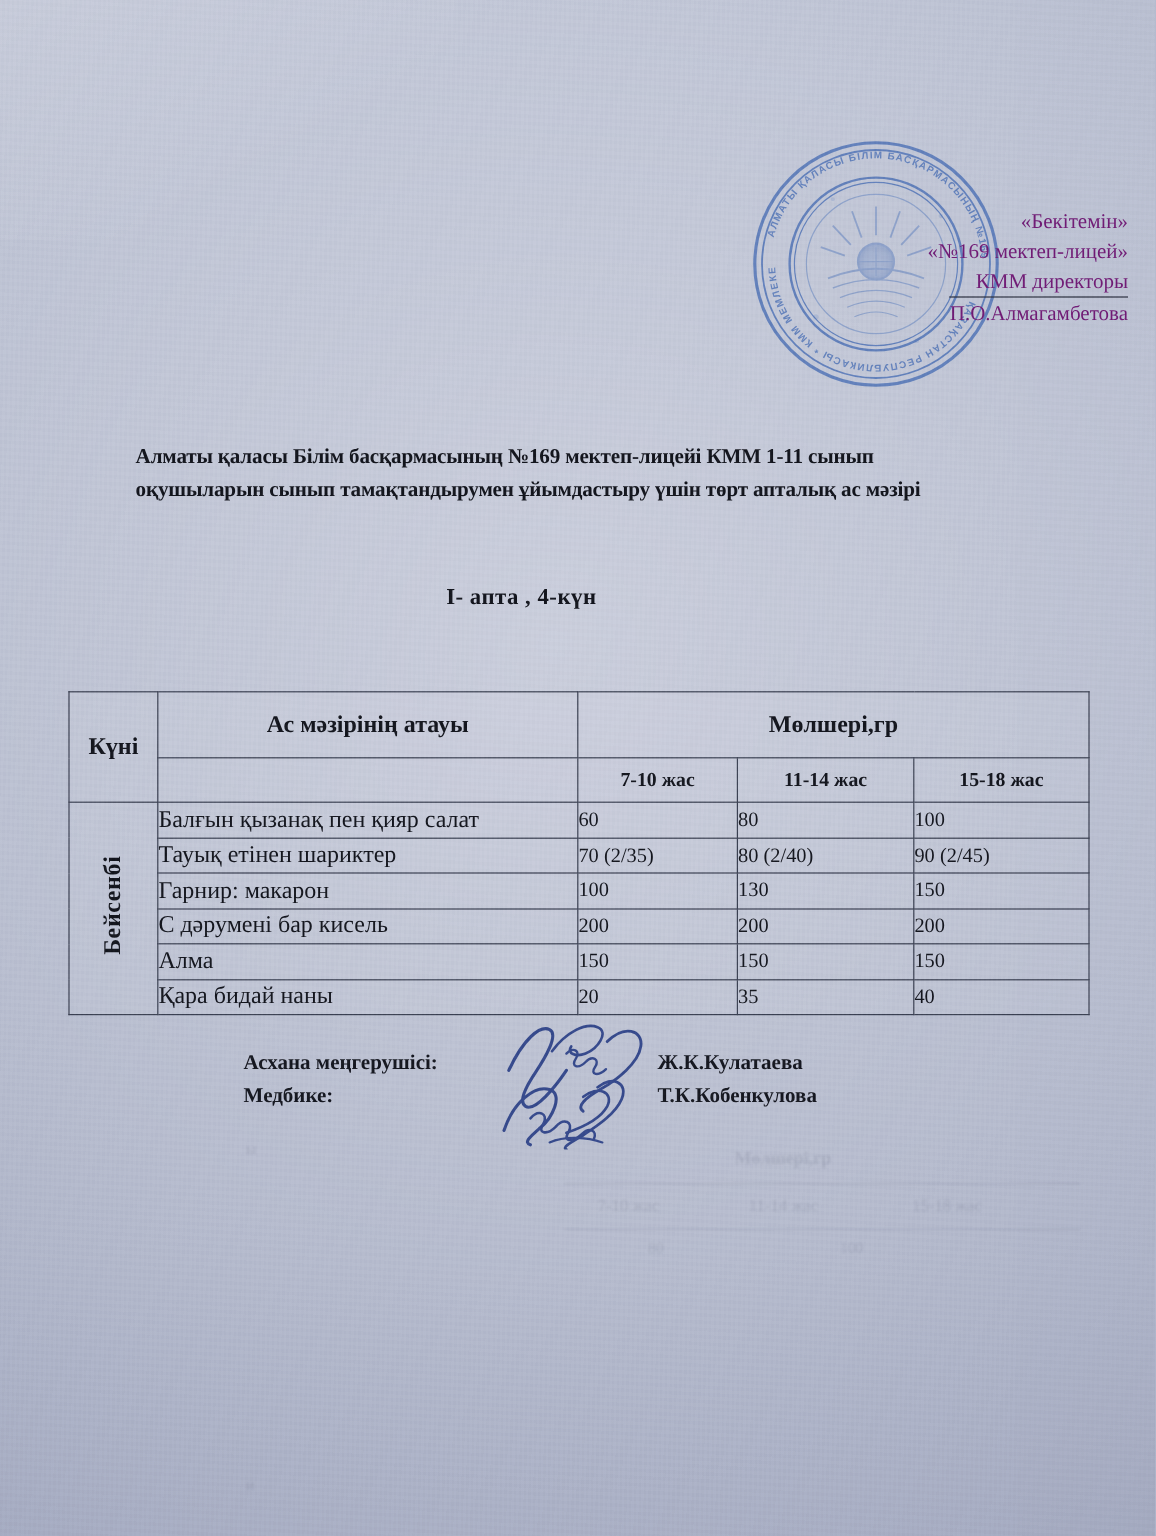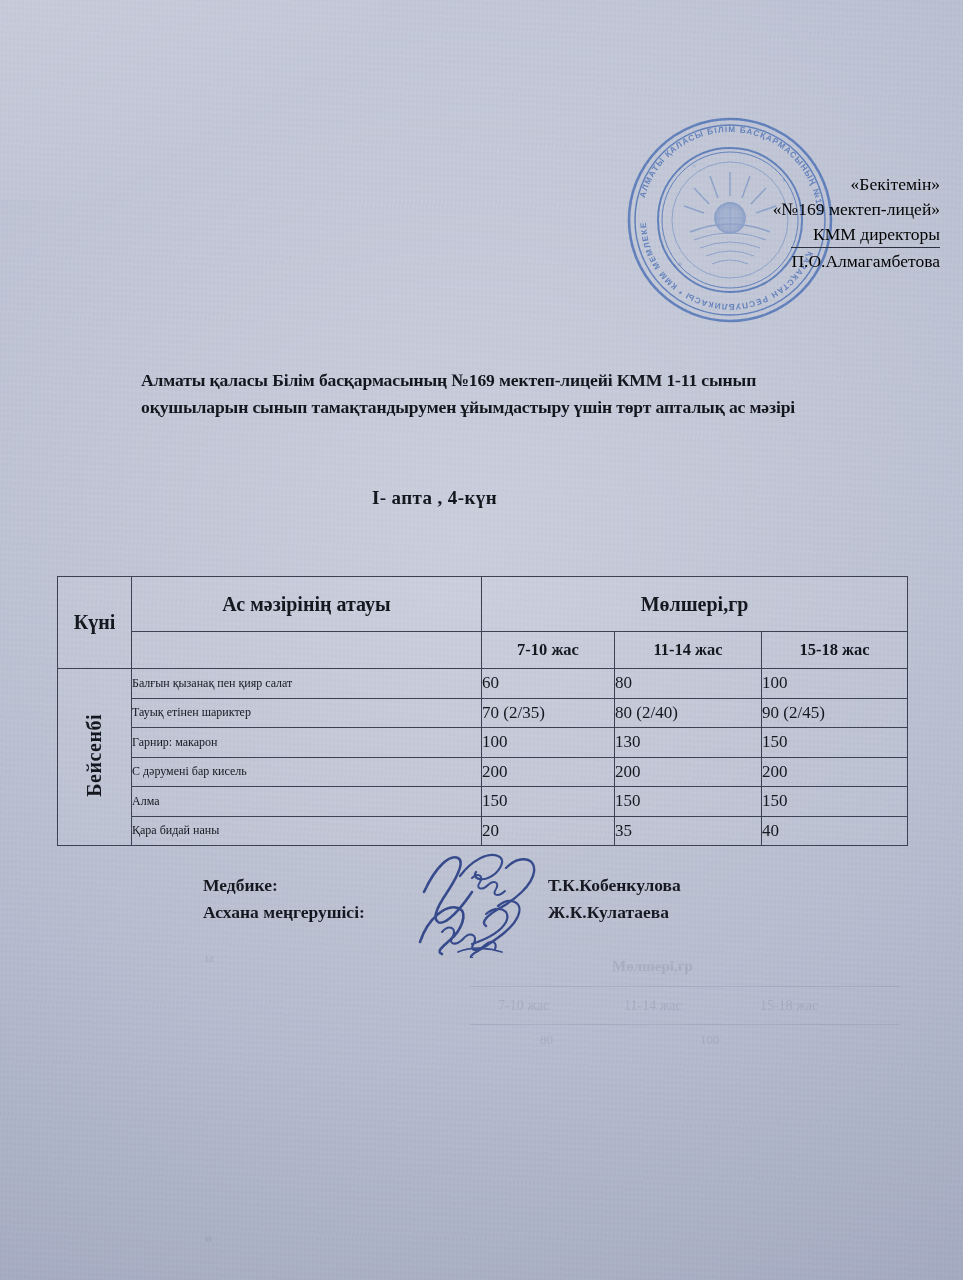--- a/index.html
+++ b/index.html
@@ -54,42 +54,42 @@
 
   
   #approval {
     position: absolute;
     left: 470px; top: 172px;
     width: 470px;
     text-align: right;
     padding-right: 18px;
     font-size: 17.5px;
     line-height: 25px;
-    color: #000000;
+    color: #701a75;
     white-space: nowrap;
   }
   #approval .ln { display: block; }
   #approval .ln.last {
     border-top: 1.4px solid #2b3040;
     display: inline-block;
     padding-top: 1px;
   }
 
   
   #title {
     position: absolute;
     left: 113px; top: 367px;
     width: 790px;
     font-size: 17.6px;
     font-weight: bold;
     line-height: 26.5px;
     letter-spacing: -0.15px;
     color: #12141c;
   }
-  #title .ln { display: block; white-space: nowrap; margin-left: 28px; }
+  #title .ln { display: block; white-space: nowrap; }
 
   
   #subtitle {
     position: absolute;
     left: 0; top: 487px;
     width: 869px;
     text-align: center;
     font-size: 19px;
     font-weight: bold;
     letter-spacing: .4px;
@@ -142,21 +142,21 @@
     writing-mode: vertical-rl;
     transform: rotate(180deg);
     font-size: 20px;
     font-weight: bold;
     letter-spacing: .5px;
     white-space: nowrap;
   }
 
   td.dish {
     height: 28.5px;
-    font-size: 12px;
+    font-size: 20px;
     text-align: left;
     padding-left: 9px;
     vertical-align: middle;
     white-space: nowrap;
   }
   td.amt {
     height: 28.5px;
     font-size: 17px;
     text-align: left;
     vertical-align: middle;
@@ -354,26 +354,26 @@
       <td class="dish">Қара бидай наны</td>
       <td class="amt">20</td>
       <td class="amt">35</td>
       <td class="amt">40</td>
     </tr>
   </tbody>
 </table>
 
 <div id="signatures">
   <div class="srow">
+    <span class="role">Асхана меңгерушісі:</span>
+    <span class="who">Ж.К.Кулатаева</span>
+  </div>
+  <div class="srow">
     <span class="role">Медбике:</span>
     <span class="who">Т.К.Кобенкулова</span>
-  </div>
-  <div class="srow">
-    <span class="role">Асхана меңгерушісі:</span>
-    <span class="who">Ж.К.Кулатаева</span>
   </div>
 </div>
 
 <div id="sig-scribble">
   <svg viewBox="0 0 180 110" xmlns="http://www.w3.org/2000/svg">
     <g fill="none" stroke="#2a3f86" stroke-linecap="round" stroke-linejoin="round" opacity=".92">
 
       <path d="M 22,44 C 34,18 48,6 56,10 C 64,14 52,34 44,46 C 36,58 30,70 36,74 C 44,79 62,56 70,44" stroke-width="2.6"></path>
       <path d="M 58,28 C 70,12 86,4 96,8 C 106,12 96,26 86,30 C 78,33 70,30 74,24" stroke-width="2.2"></path>
       <path d="M 70,30 c 6,-6 12,-2 8,4 c -5,7 2,9 8,3 c 6,-6 12,-2 8,4 c -5,7 3,8 9,2" stroke-width="2"></path>

